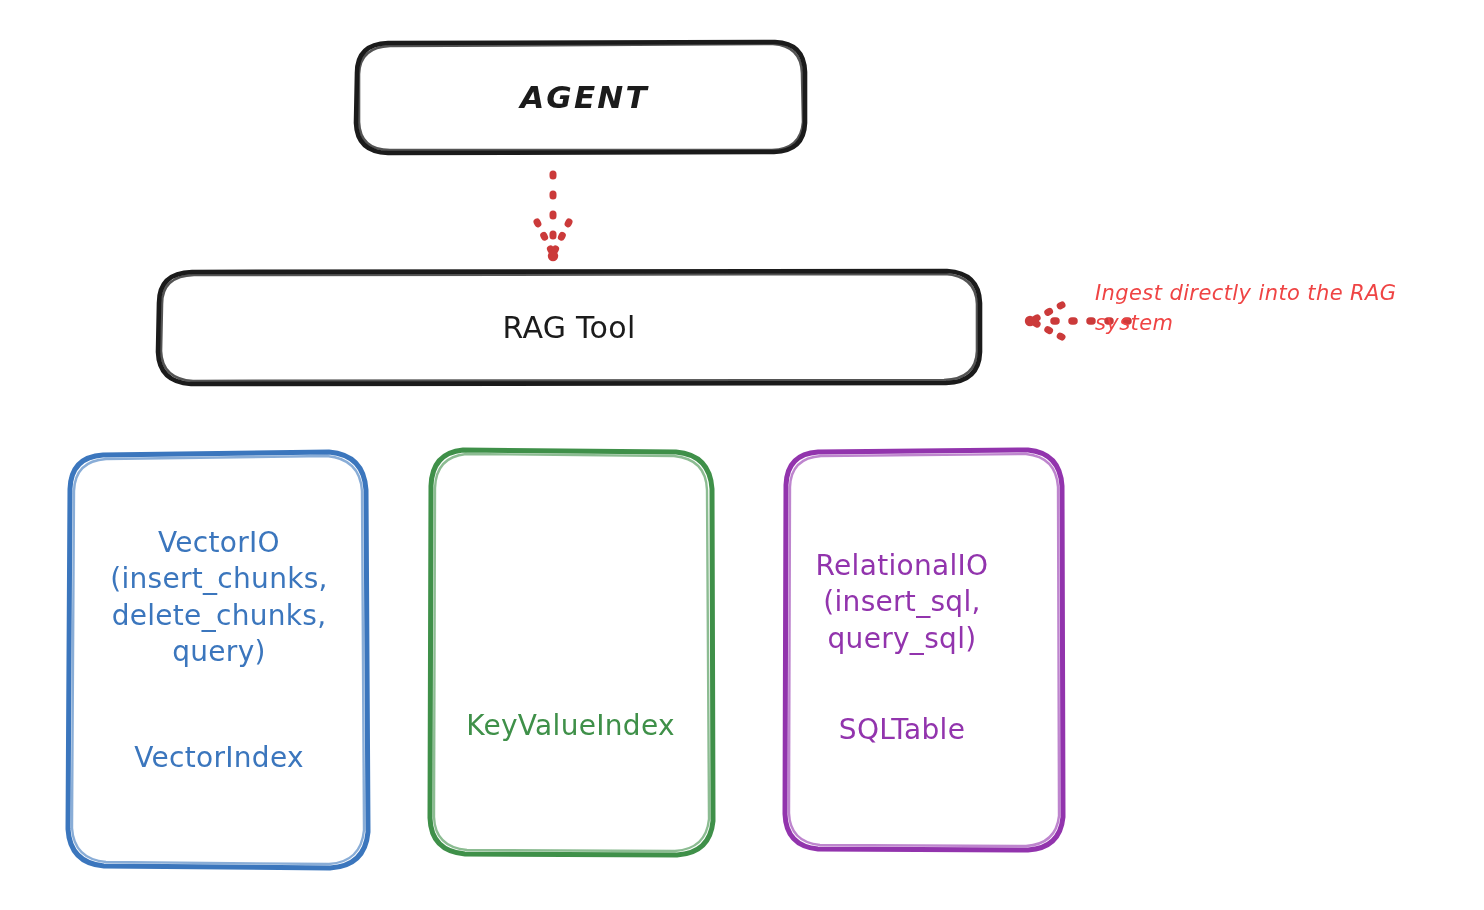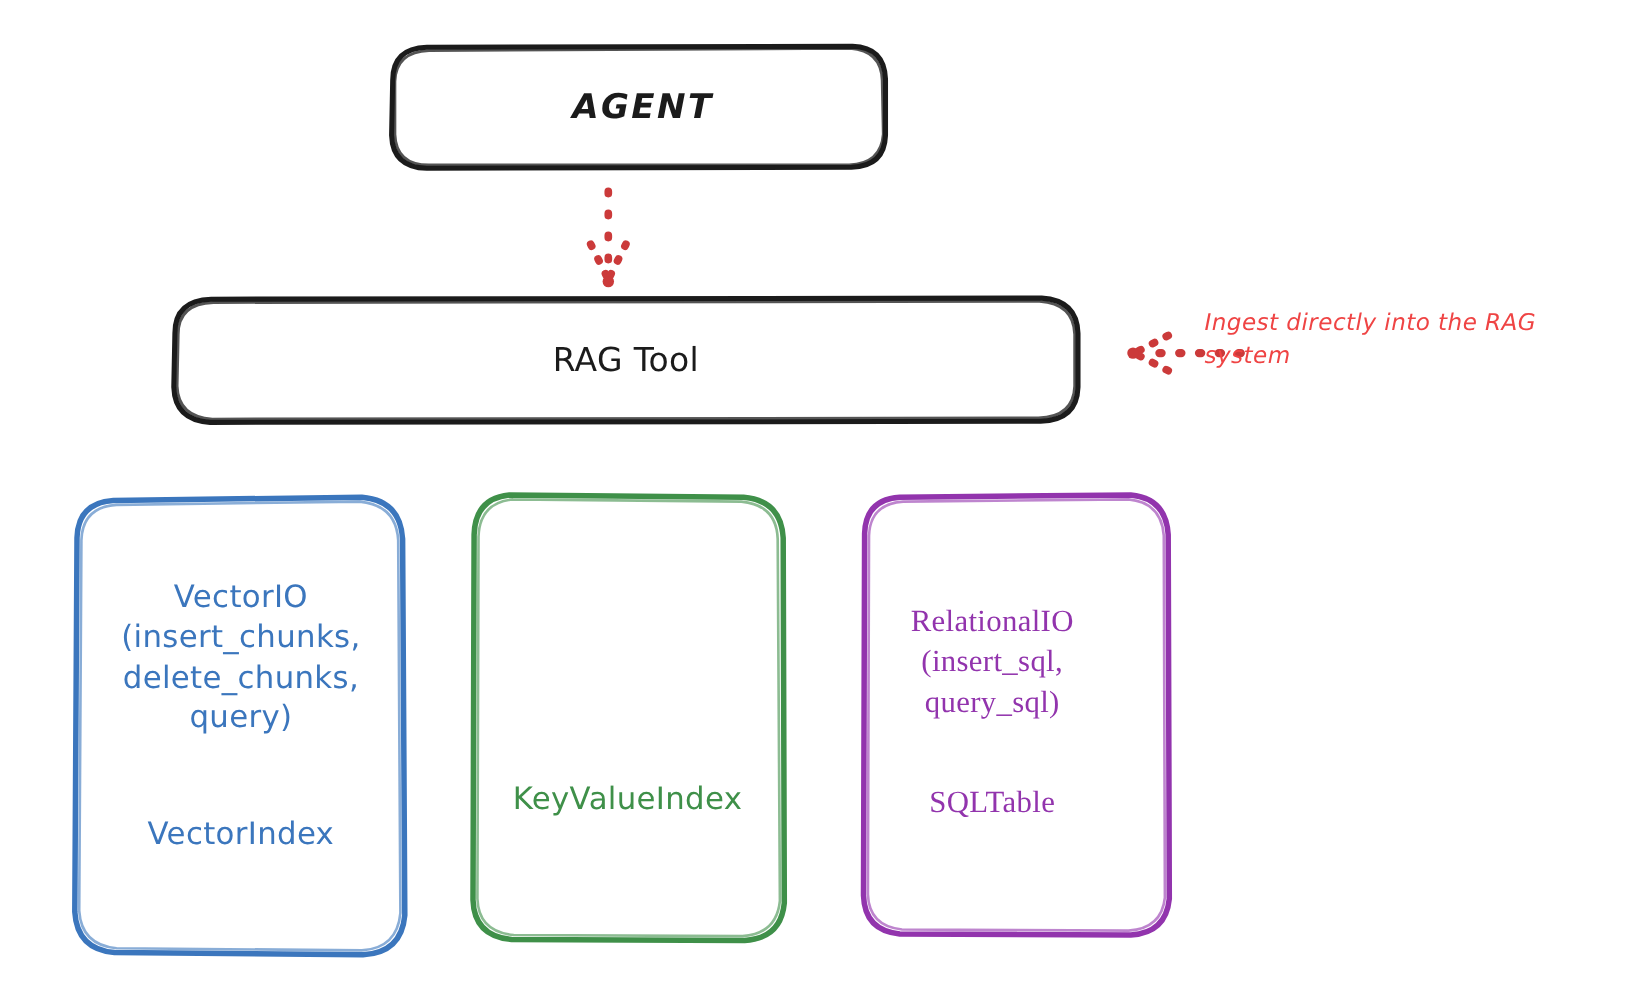--- a/index.html
+++ b/index.html
@@ -76,21 +76,20 @@
   }
   .kv-sub {
     top: 708px;
     color: #3f9049;
   }
   .rel-label {
     left: 785px;
     top: 548px;
     width: 234px;
     color: #9234ad;
-    font-family: Liberation Serif, serif;
   }
   .rel-sub {
     top: 712px;
     color: #9234ad;
   }
   .annotation {
     position: absolute;
     left: 1095px;
     top: 279px;
     width: 330px;

